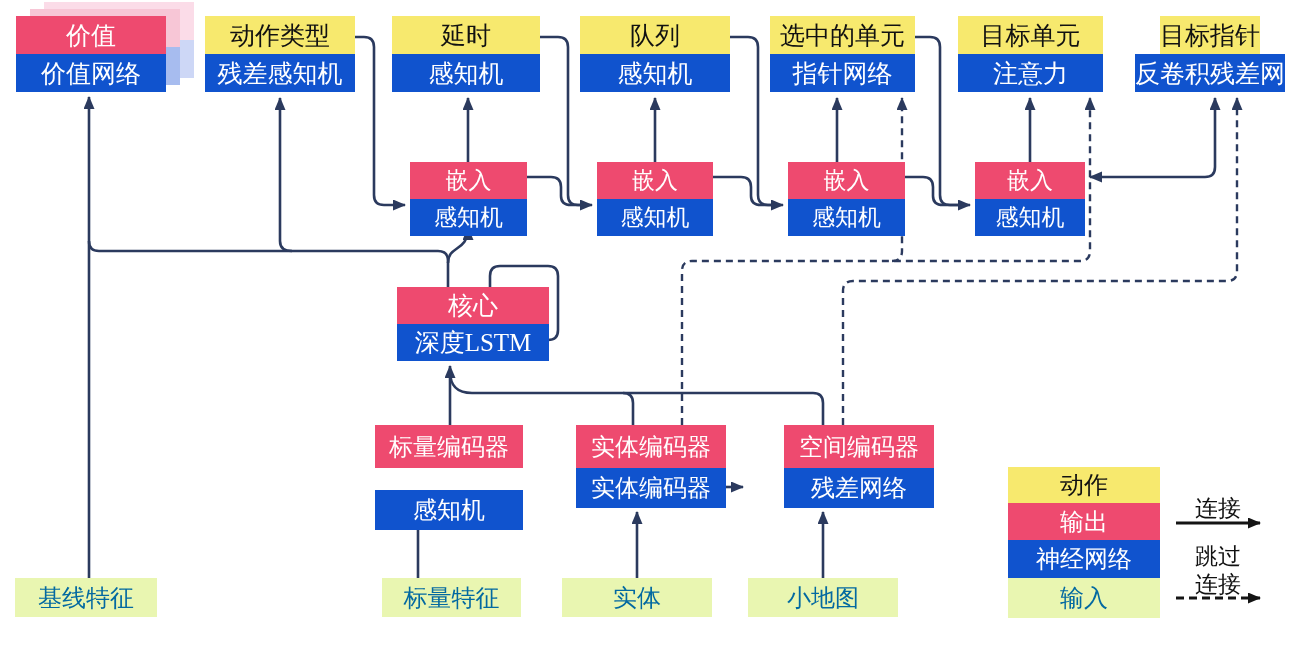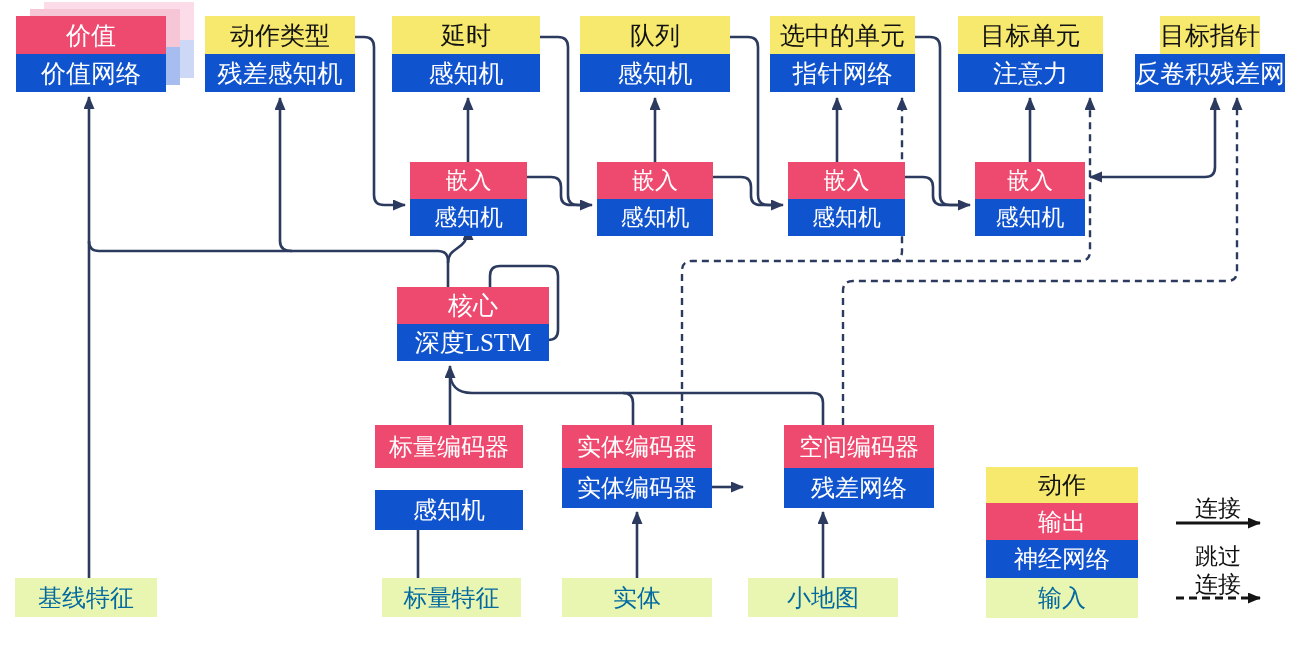--- a/index.html
+++ b/index.html
@@ -145,21 +145,21 @@
 
   <div class="node" style="left:373px;top:287px;width:152px;margin-left:24px;">
     <div class="row r-pink h37 f25">核心</div>
     <div class="row r-blue h37 f25">深度LSTM</div>
   </div>
 
   <div class="node" style="left:375px;top:425px;width:148px;gap:22px;">
     <div class="row r-pink h43 f24">标量编码器</div>
     <div class="row r-blue h40 f24">感知机</div>
   </div>
-  <div class="node" style="left:562px;top:425px;width:150px;">
+  <div class="node" style="left:576px;top:425px;width:150px;">
     <div class="row r-pink h43 f24">实体编码器</div>
     <div class="row r-blue h40 f24">实体编码器</div>
   </div>
   <div class="node" style="left:748px;top:425px;width:150px;padding-left:36px;">
     <div class="row r-pink h43 f24">空间编码器</div>
     <div class="row r-blue h40 f24">残差网络</div>
   </div>
 
   <div class="node" style="left:15px;top:578px;width:142px;">
     <div class="row r-green h39 f24">基线特征</div>
@@ -167,21 +167,21 @@
   <div class="node" style="left:348px;top:578px;width:139px;padding-left:34px;">
     <div class="row r-green h39 f24">标量特征</div>
   </div>
   <div class="node" style="left:562px;top:578px;width:150px;">
     <div class="row r-green h39 f24">实体</div>
   </div>
   <div class="node" style="left:748px;top:578px;width:150px;">
     <div class="row r-green h39 f24">小地图</div>
   </div>
 
-  <div class="node" style="left:986px;top:467px;width:152px;justify-content:space-between;">
+  <div class="node" style="left:1008px;top:467px;width:152px;justify-content:space-between;">
     <div class="row r-yellow h36 f24">动作</div>
     <div class="row r-pink h37 f24">输出</div>
     <div class="row r-blue h38 f24">神经网络</div>
     <div class="row r-green h40 f24">输入</div>
   </div>
 
   <div class="legend-label" style="left:1168px;top:493px;">连接</div>
   <div class="legend-label" style="left:1168px;top:541px;">跳过</div>
   <div class="legend-label" style="left:1168px;top:569px;">连接</div>
 

